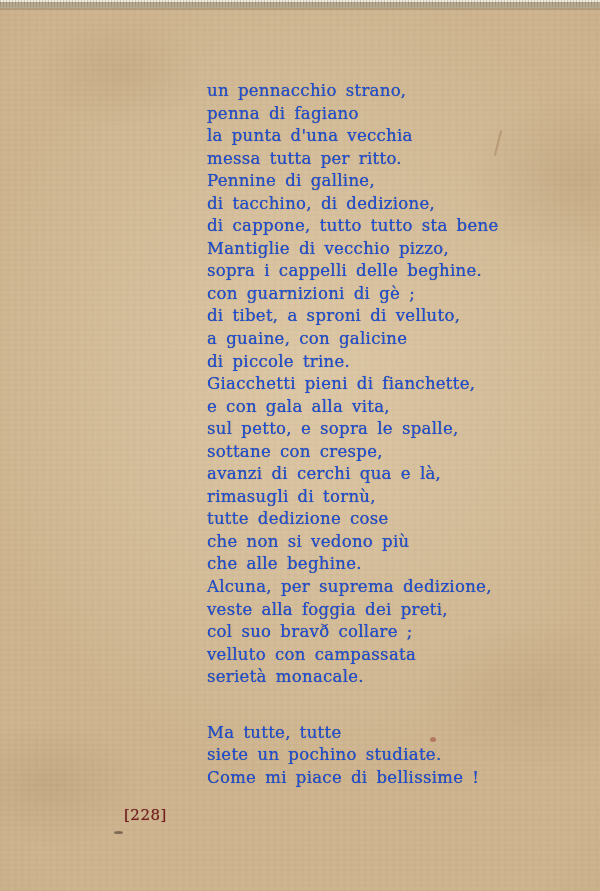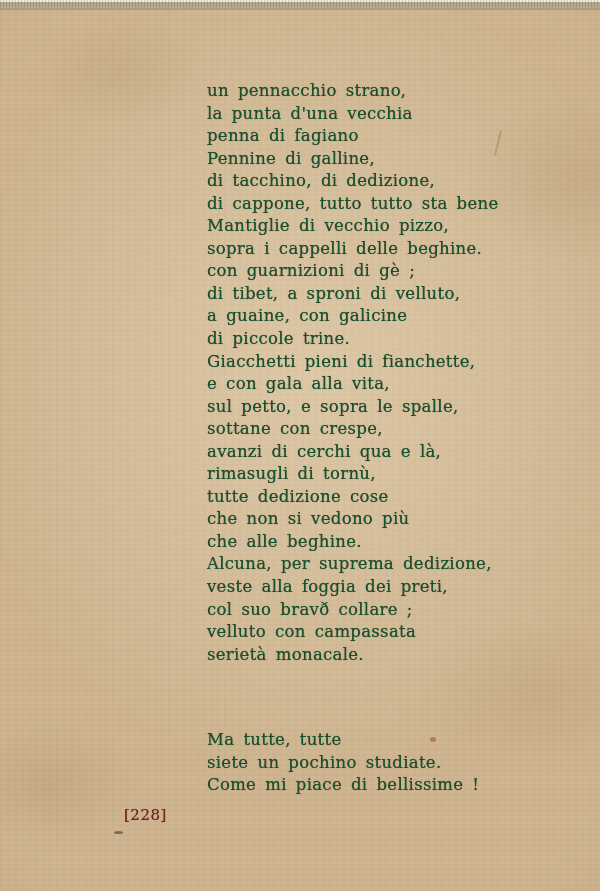--- a/index.html
+++ b/index.html
@@ -70,30 +70,30 @@
     left: 497px; top: 130px;
     width: 2px; height: 26px;
     background: rgba(150,115,75,0.4);
     transform: rotate(14deg);
   }
   
   .poem {
     position: absolute;
     left: 207px;
     top: 80px;
-    color: #14532d;
+    color: #1d4ed8;
     font-size: 16.5px;
     line-height: 22.55px;
     letter-spacing: 0.3px;
     word-spacing: 3.5px;
     text-shadow: 0 0 0.7px rgba(78,68,55,0.85);
     white-space: nowrap;
   }
   .stanza-2 {
-    margin-top: 63px;
+    margin-top: 33px;
   }
   .footer-num {
     position: absolute;
     left: 124px;
     top: 806px;
     color: #7f1d1d;
     font-size: 15px;
     letter-spacing: 0.5px;
     text-shadow: 0 0 0.7px rgba(78,68,55,0.85);
   }
@@ -108,22 +108,23 @@
   <div class="ticks"></div>
 </div>
 
 <div class="scratch"></div>
 <div class="speck-red"></div>
 <div class="speck-dark"></div>
 
 <div class="poem">
   <div class="stanza-1">
     <div>un pennacchio strano,</div>
+    <div>penna di fagiano</div>
     <div>la punta d'una vecchia</div>
-    <div>penna di fagiano</div>
+    <div>messa tutta per ritto.</div>
     <div>Pennine di galline,</div>
     <div>di tacchino, di dedizione,</div>
     <div>di cappone, tutto tutto sta bene</div>
     <div>Mantiglie di vecchio pizzo,</div>
     <div>sopra i cappelli delle beghine.</div>
     <div>con guarnizioni di gè ;</div>
     <div>di tibet, a sproni di velluto,</div>
     <div>a guaine, con galicine</div>
     <div>di piccole trine.</div>
     <div>Giacchetti pieni di fianchette,</div>

